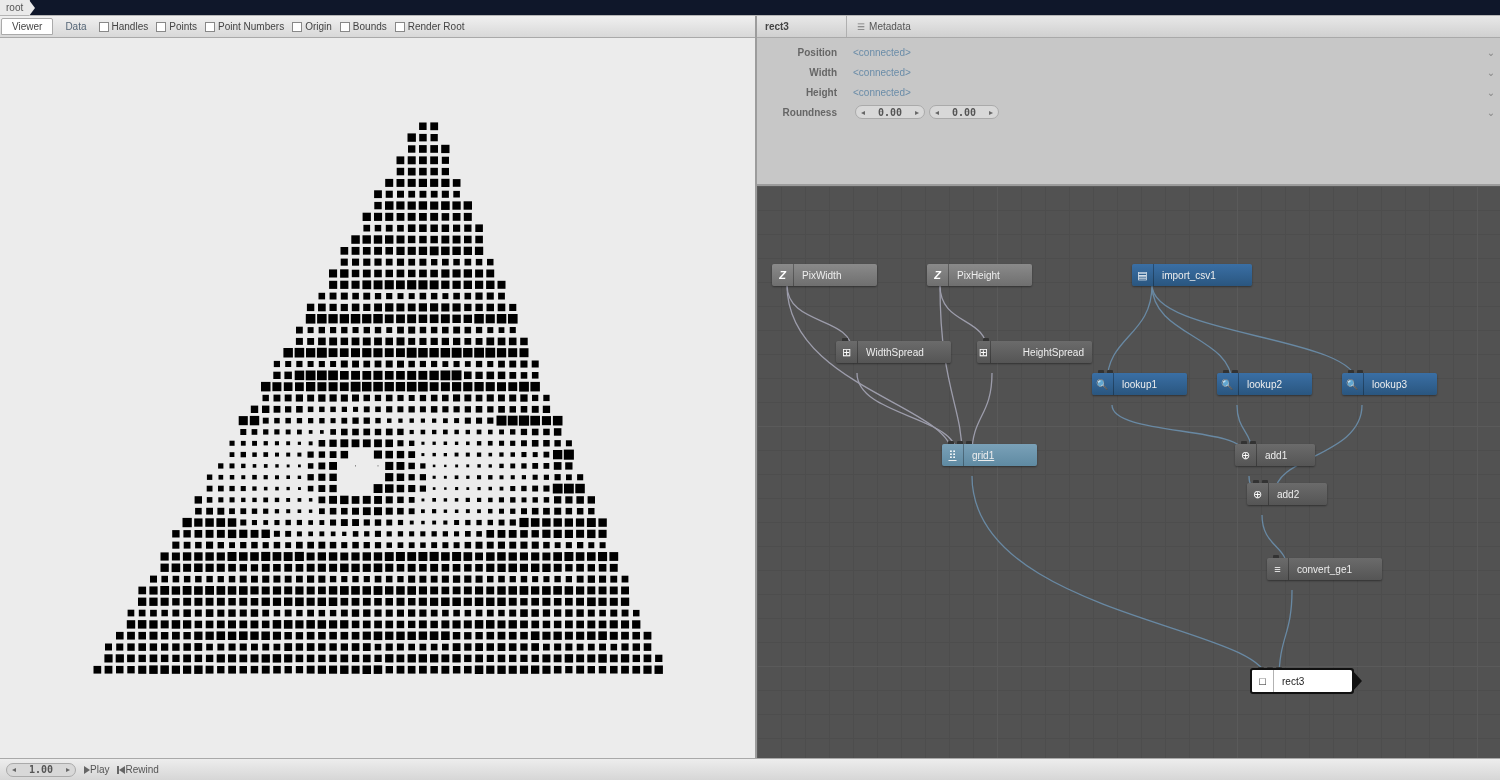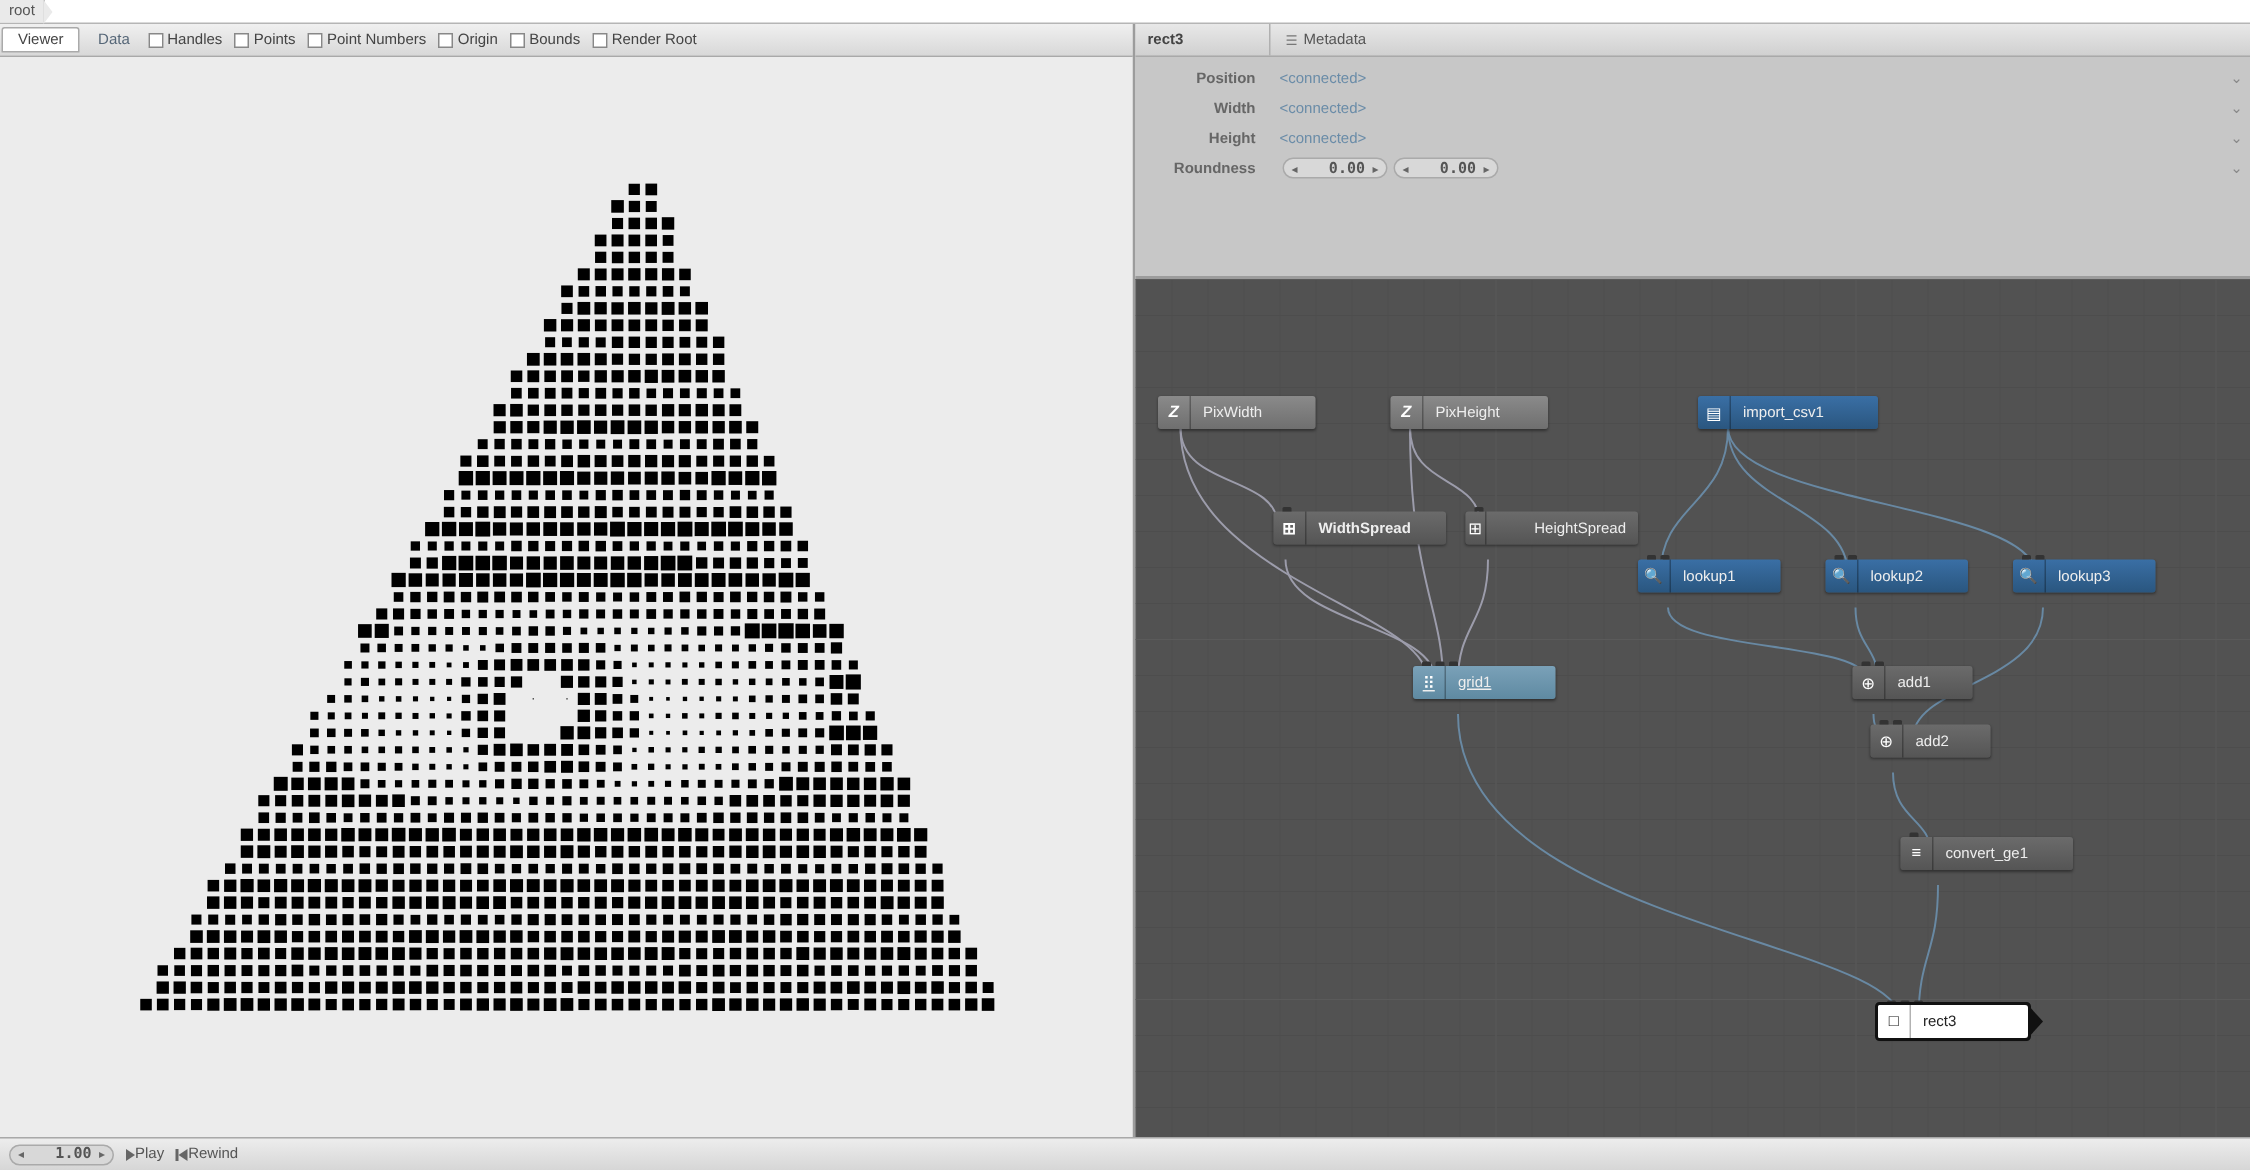--- a/index.html
+++ b/index.html
@@ -1,21 +1,21 @@
 <!DOCTYPE html>
 <html><head>
 <meta charset="utf-8">
 <style>
 * { box-sizing: border-box; margin: 0; padding: 0; font-family: Arial, Helvetica, sans-serif; }
 html, body { width: 1500px; height: 780px; overflow: hidden; background: #e0e0e0; }
 
 .app { display: flex; flex-direction: column; width: 100%; height: 100%; }
 
 
-.topbar { height: 16px; background: #ffffff; border-bottom: 1px solid #b5b5b5; display: flex; align-items: center; font-size: 10px; color: #555; }
+.topbar { height: 16px; background: #0f172a; border-bottom: 1px solid #b5b5b5; display: flex; align-items: center; font-size: 10px; color: #555; }
 .breadcrumb-item { padding: 0 6px; height: 100%; display: flex; align-items: center; background: #eaeaea; border-right: 1px solid #c0c0c0; position: relative; }
 .breadcrumb-item::after { content: ""; position: absolute; right: -6px; top: 0; border-top: 8px solid transparent; border-bottom: 8px solid transparent; border-left: 6px solid #eaeaea; z-index: 1; }
 
 
 .main { flex: 1; display: flex; }
 
 
 .left { width: 757px; display: flex; flex-direction: column; border-right: 2px solid #9c9c9c; background: #ececec; }
 .toolbar { height: 22px; background: linear-gradient(#f0f0f0,#d8d8d8); border-bottom: 1px solid #a9a9a9; display: flex; align-items: center; font-size: 10px; color: #444; padding: 0 1px; gap: 8px; }
 .tab { padding: 2px 10px; border: 1px solid #aaa; background: #e5e5e5; border-radius: 2px 2px 0 0; cursor: pointer; }
@@ -35,21 +35,21 @@
 .propheader .nodename { width: 90px; padding-left: 8px; font-weight: bold; color: #444; border-right: 1px solid #b0b0b0; height: 100%; display:flex; align-items:center; }
 .propheader .metabtn { padding: 0 10px; color: #555; display:flex; align-items:center; gap:4px; cursor:pointer; }
 .propheader .metabtn::before { content:"☰"; font-size:9px; color:#777; }
 .propbody { flex: 1; background: #c7c7c7; padding: 4px 0; }
 .proprow { display: flex; align-items: center; height: 20px; font-size: 10px; color: #555; }
 .proprow .label { width: 90px; text-align: right; padding-right: 10px; font-weight: bold; color: #666; }
 .proprow .valconn { color: #6a8ca8; padding-left: 6px; flex:1; }
 .proprow .expand { width: 18px; text-align: center; color: #888; cursor:pointer; }
 .spinner { display: flex; align-items: center; background: #d8d8d8; border: 1px solid #aaa; border-radius: 8px; height: 14px; margin-left: 4px; }
 .spinner .arrow { width: 14px; text-align: center; font-size: 8px; color: #666; cursor:pointer; }
-.spinner .num { width: 40px; text-align: right; font-weight: bold; font-family: monospace; font-size: 10px; }
+.spinner .num { width: 40px; text-align: center; font-weight: bold; font-family: monospace; font-size: 10px; }
 
 
 .netheader { height: 22px; background: linear-gradient(#e8e8e8,#d0d0d0); border-bottom: 1px solid #a9a9a9; display: flex; align-items: center; font-size: 10px; }
 .netheader .lbl { width: 90px; padding-left: 8px; font-weight: bold; color: #444; border-right:1px solid #b0b0b0; height:100%; display:flex; align-items:center; }
 .netheader .newnode { padding: 0 10px; color: #555; cursor: pointer; display:flex; align-items:center; gap:4px; }
 .netheader .newnode::before { content:"+"; font-weight:bold; color:#777; }
 
 
 .network { flex: 1; background: #525252; position: relative; overflow: hidden; }
 .grid-bg { position:absolute; inset:0;
@@ -1491,21 +1491,21 @@
         </svg>
 
         <div class="node gray" style="left:15px; top:78px; width:105px;">
             <span class="icon i-z"></span>
             <span class="lbl">PixWidth</span>
           </div>
         <div class="node gray" style="left:170px; top:78px; width:105px;">
             <span class="icon i-z"></span>
             <span class="lbl">PixHeight</span>
           </div>
-        <div class="node darkgray port-top" style="left:92px; top:155px; width:115px;font-weight:bold;">
+        <div class="node darkgray port-top" style="left:79px; top:155px; width:115px;">
             <span class="icon i-calc"></span>
             <span class="lbl">WidthSpread</span>
           </div>
         <div class="node darkgray port-top" style="left:220px; top:155px; width:115px;gap:24px;">
             <span class="icon i-calc"></span>
             <span class="lbl">HeightSpread</span>
           </div>
         <div class="node lightblue port-top3" style="left:185px; top:258px; width:95px;">
             <span class="icon i-grid"></span>
             <span class="lbl">grid1</span>

